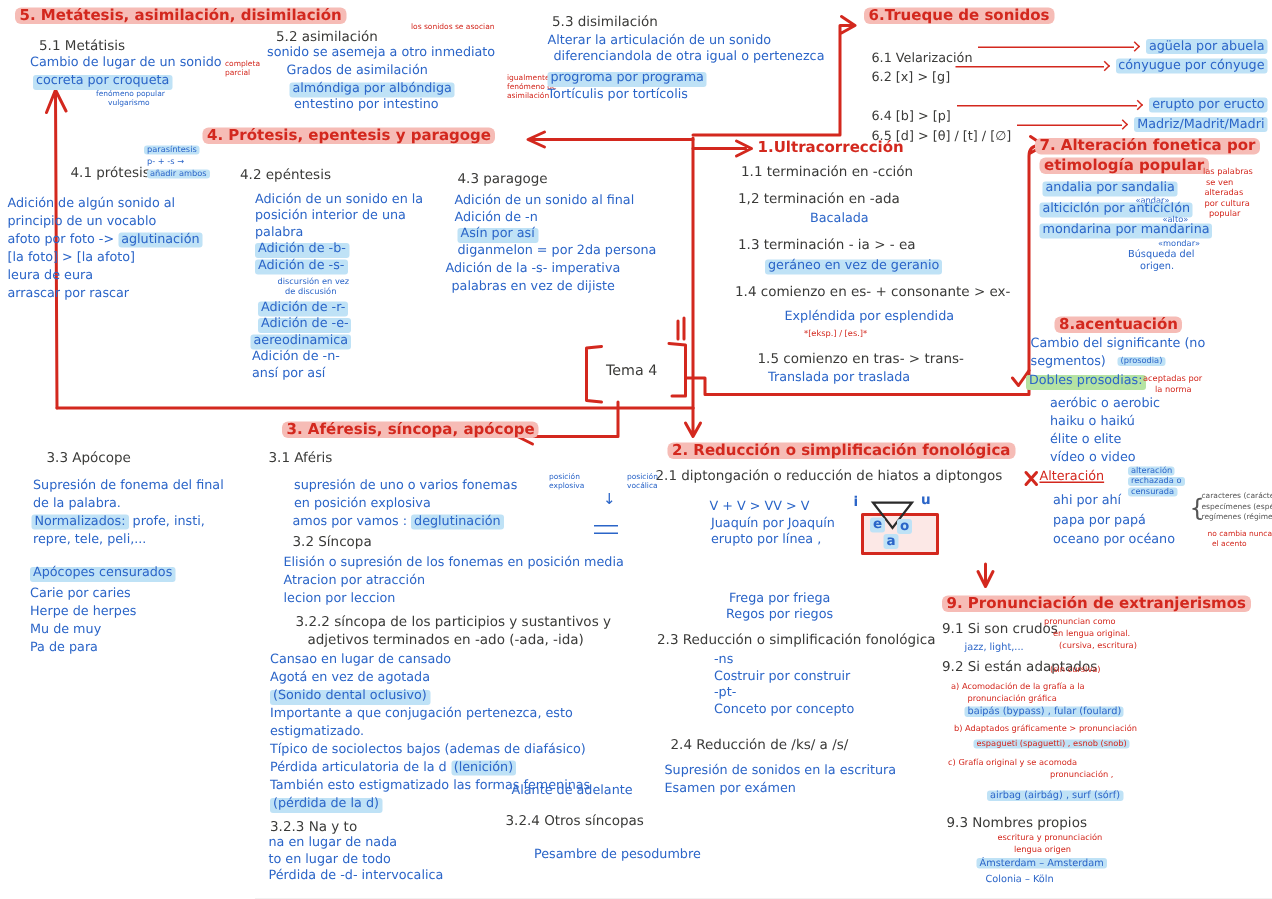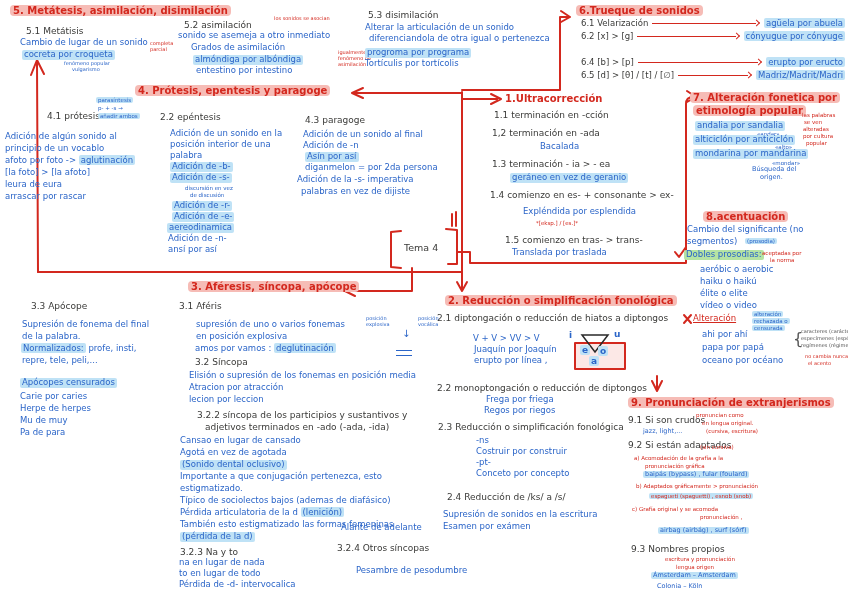--- a/index.html
+++ b/index.html
@@ -10,21 +10,21 @@
   .r{color:#d3281e;}
   .hd{font-size:10px;font-weight:bold;color:#d3281e;}
   .hlp{background:#f6bcb6;padding:0 3px;border-radius:4px;}
   .hlb{background:#bfe2f6;padding:0 2px;border-radius:2px;}
   .hlg{background:#b5e3a3;padding:0 2px;border-radius:2px;}
   .t{font-size:5.5px;}
   .t5{font-size:5px;}
   .t6{font-size:6.5px;}
   .tk{color:#555;}
   .trow{position:absolute;display:flex;align-items:center;width:264px;font-size:8.5px;}
-  .trow .lab{color:#3a3a38;}
+  .trow .lab{color:#3a3a38;margin-top:16px;}
   .trow .arr{flex:1;position:relative;height:9px;margin:0 4px;min-width:12px;}
   .trow .arr::after{content:"";position:absolute;left:0;right:4px;top:55%;border-top:1.5px solid #d3281e;}
   .trow .arr::before{content:"";position:absolute;right:1px;top:55%;width:4px;height:4px;
        border-top:1.5px solid #d3281e;border-right:1.5px solid #d3281e;transform:translateY(-50%) rotate(45deg);}
   .trow .ex{color:#2b65c8;background:#bfe2f6;padding:0 2px;border-radius:2px;}
   .tema{position:absolute;left:404px;top:242px;font-size:9.5px;color:#3a3a38;}
   svg.overlay{position:absolute;left:0;top:0;pointer-events:none;}
   .dblline{position:absolute;left:396px;top:350px;width:16px;height:4px;
        border-top:1.5px solid #2b65c8;border-bottom:1.5px solid #2b65c8;}
   .vowel{position:absolute;font-size:9px;font-weight:bold;color:#2b65c8;}
@@ -110,21 +110,21 @@
   <div class="ln t hlb" style="left:96px;top:97px">parasíntesis</div>
   <div class="ln t" style="left:98px;top:105px">p- + -s →</div>
   <div class="ln t hlb" style="left:98px;top:113px">añadir ambos</div>
   <div class="ln" style="left:5px;top:132px">Adición de algún sonido al</div>
   <div class="ln" style="left:5px;top:144px">principio de un vocablo</div>
   <div class="ln" style="left:5px;top:156px"><span>afoto por foto -&gt;</span> <span class="hlb">aglutinación</span></div>
   <div class="ln" style="left:5px;top:168px">[la foto] &gt; [la afoto]</div>
   <div class="ln" style="left:5px;top:180px">leura de eura</div>
   <div class="ln" style="left:5px;top:192px">arrascar por rascar</div>
 
-  <div class="ln k" style="left:160px;top:112px">2.2 epéntesis</div>
+  <div class="ln k" style="left:160px;top:112px">4.2 epéntesis</div>
   <div class="ln" style="left:170px;top:129px">Adición de un sonido en la</div>
   <div class="ln" style="left:170px;top:140px">posición interior de una</div>
   <div class="ln" style="left:170px;top:151px">palabra</div>
   <div class="ln hlb" style="left:170px;top:162px">Adición de -b-</div>
   <div class="ln hlb" style="left:170px;top:173px">Adición de -s-</div>
   <div class="ln t" style="left:185px;top:185px">discursión en vez</div>
   <div class="ln t" style="left:190px;top:192px">de discusión</div>
   <div class="ln hlb" style="left:172px;top:201px">Adición de -r-</div>
   <div class="ln hlb" style="left:172px;top:212px">Adición de -e-</div>
   <div class="ln hlb" style="left:167px;top:223px">aereodinamica</div>
@@ -246,21 +246,20 @@
   <div class="vowel hlb" style="left:580px;top:345px">e</div>
   <div class="vowel hlb" style="left:598px;top:346px">o</div>
   <div class="vowel hlb" style="left:589px;top:356px">a</div>
   <div class="ln t5" style="left:366px;top:316px">posición</div>
   <div class="ln t5" style="left:366px;top:322px">explosiva</div>
   <div class="ln t5" style="left:418px;top:316px">posición</div>
   <div class="ln t5" style="left:418px;top:322px">vocálica</div>
   <div class="ln" style="left:402px;top:328px;font-size:10px">↓</div>
   <div class="dblline"></div>
 
-  <div class="ln k" style="left:437px;top:383px">2.2 monoptongación o reducción de diptongos</div>
   <div class="ln" style="left:486px;top:395px">Frega por friega</div>
   <div class="ln" style="left:484px;top:406px">Regos por riegos</div>
 
   <div class="ln k" style="left:438px;top:422px">2.3 Reducción o simplificación fonológica</div>
   <div class="ln" style="left:476px;top:436px">-ns</div>
   <div class="ln" style="left:476px;top:447px">Costruir por construir</div>
   <div class="ln" style="left:476px;top:458px">-pt-</div>
   <div class="ln" style="left:476px;top:469px">Conceto por concepto</div>
 
   <div class="ln k" style="left:447px;top:492px">2.4 Reducción de /ks/ a /s/</div>

